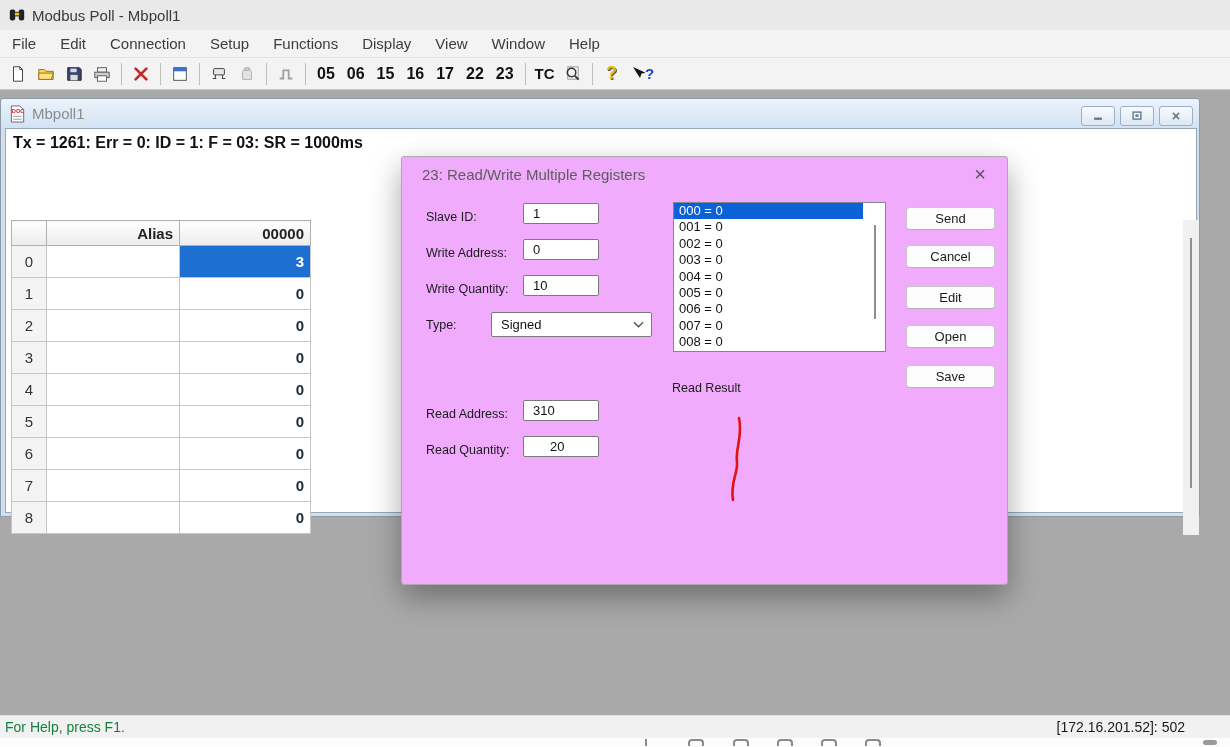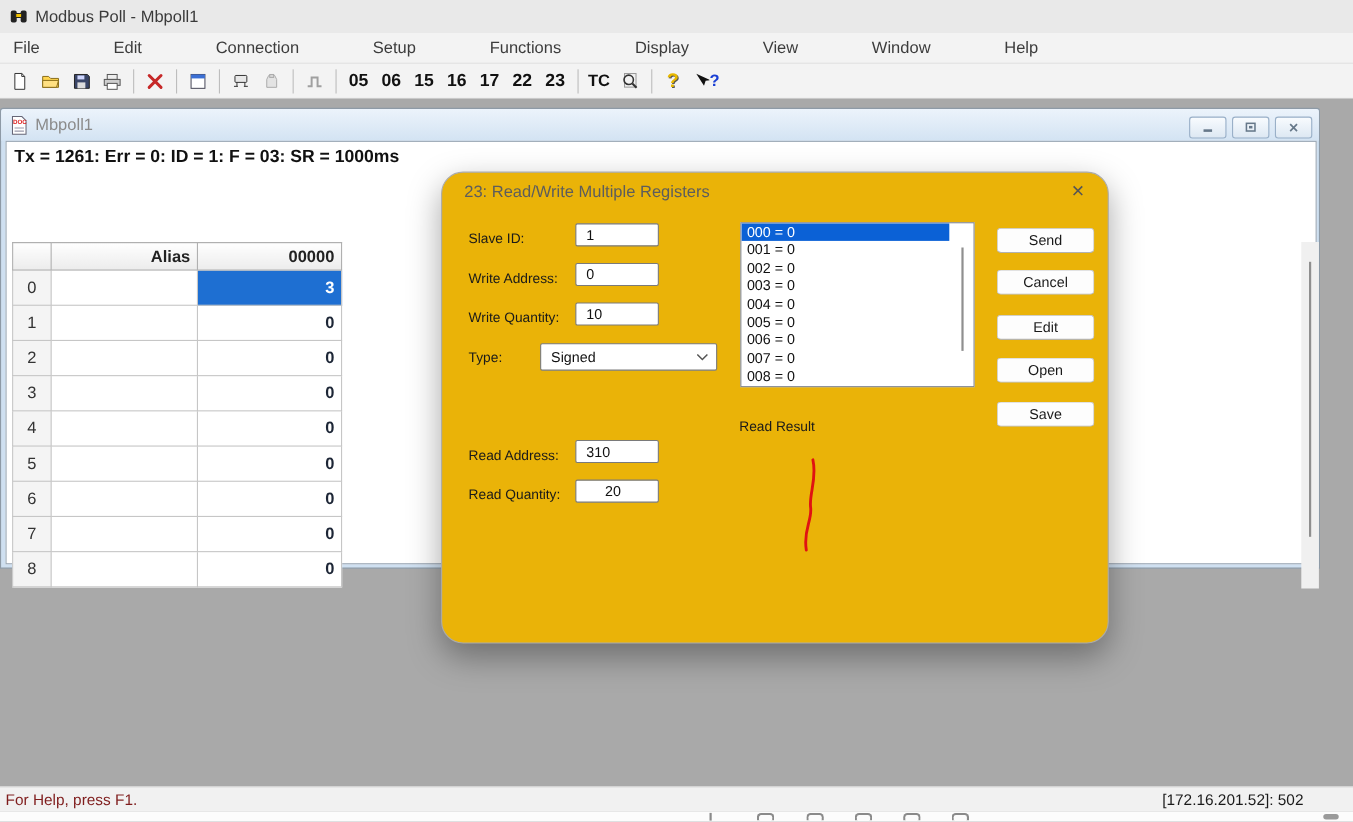--- a/index.html
+++ b/index.html
@@ -4,21 +4,21 @@
 <style>
   html,body{margin:0;padding:0}
   .screen{position:relative;width:1230px;height:747px;overflow:hidden;
           font-family:"Liberation Sans",sans-serif;background:#a9a9a9;}
   .abs{position:absolute}
 
   
   .titlebar{left:0;top:0;width:1230px;height:30px;background:#e9e9e9;display:flex;align-items:center;}
   .app-title{margin-left:8px;font-size:15px;color:#3a3a3a;}
   .menubar{left:0;top:30px;width:1230px;height:27px;background:#f3f3f3;display:flex;align-items:center;
-           border-bottom:1px solid #e2e2e2;gap:43px;}
+           border-bottom:1px solid #e2e2e2;}
   .menu-item{padding:0 12px;font-size:15px;color:#3c3c3c;line-height:27px;cursor:default;}
   .toolbar{left:0;top:58px;width:1230px;height:32px;background:#f3f3f3;border-bottom:1px solid #c9c9c9;
            display:flex;align-items:center;padding-left:4px;box-sizing:border-box;}
   .tbtn{width:26px;height:26px;border:none;background:transparent;display:flex;align-items:center;
         justify-content:center;padding:0;margin:0 1px;}
   .tsep{width:1px;height:22px;background:#bdbdbd;margin:0 5px;}
   .numbtn{border:none;background:transparent;font-family:"Liberation Sans",sans-serif;
           font-size:16px;font-weight:bold;color:#111;padding:0 6px;}
   .tc-label{font-size:15px;font-weight:bold;color:#111;padding:0 4px;}
   .help-q{font-size:18px;font-weight:bold;color:#e8b800;text-shadow:1px 1px 0 #555;padding:0 4px;}
@@ -45,22 +45,22 @@
   table.grid td{border:1px solid #c6c6c6;font-size:15px;height:31px;padding:0 6px;}
   td.rh{background:#f4f4f4;border-color:#bdbdbd;text-align:center;color:#333;width:22px;padding:0;}
   td.alias{width:120px;background:#fff;}
   td.val{width:118px;text-align:right;font-weight:600;color:#1d2636;background:#fff;}
   td.val.sel{background:#1e6fd2;color:#fff;}
 
   .vscroll{position:absolute;left:1177px;top:91px;width:16px;height:315px;background:#f0f0f0;}
   .vthumb{position:absolute;left:7px;top:18px;width:2px;height:250px;background:#8f8f8f;}
 
   
-  .dialog{left:401px;top:156px;width:607px;height:429px;background:#eab308;border:1px solid #ababab;
-          border-radius:20px;box-shadow:0 12px 30px rgba(0,0,0,.35);box-sizing:border-box;}
+  .dialog{left:401px;top:156px;width:607px;height:429px;background:#f0abfc;border:1px solid #ababab;
+          border-radius:3px;box-shadow:0 12px 30px rgba(0,0,0,.35);box-sizing:border-box;}
   .dlg-title{position:absolute;left:20px;top:9px;font-size:15px;color:#5d5d5d;}
   .dlg-close{position:absolute;right:14px;top:4px;width:26px;height:26px;border:none;background:transparent;
           font-size:20px;color:#555;line-height:26px;text-align:center;padding:0;}
   .flabel{position:absolute;font-size:12.5px;color:#1a1a1a;}
   .tb{position:absolute;width:76px;height:21px;border:1px solid #7a7a7a;border-radius:2px;background:#fff;
       font-family:"Liberation Sans",sans-serif;font-size:13px;padding:0 0 0 9px;box-sizing:border-box;color:#111;}
   .combo{position:absolute;left:89px;top:155px;width:161px;height:25px;border:1px solid #7a7a7a;border-radius:2px;
       background:#fff;display:flex;align-items:center;box-sizing:border-box;}
   .combo span{margin-left:9px;font-size:13px;color:#111;}
   .combo svg{position:absolute;right:7px;top:8px;}
@@ -68,21 +68,21 @@
   .li{height:16.4px;line-height:16.4px;font-size:13px;color:#111;padding-left:5px;margin-right:22px;white-space:nowrap;}
   .listbox.read .li{height:17px;line-height:17px;}
   .li.sel{background:#0b61d6;color:#fff;}
   .lthumb{position:absolute;right:9px;width:2px;background:#8f8f8f;}
   .dbtn{position:absolute;left:504px;width:89px;height:23px;background:#fdfdfd;border:1px solid #c6c6c6;
         border-bottom-color:#b2b2b2;border-radius:4px;font-family:"Liberation Sans",sans-serif;
         font-size:13px;color:#1a1a1a;}
 
   
   .statusbar{left:0;top:715px;width:1230px;height:23px;background:#f1f1f1;border-top:1px solid #dcdcdc;box-sizing:border-box;}
-  .sb-left{position:absolute;left:5px;top:3px;font-size:14px;color:#7f1d1d;}
+  .sb-left{position:absolute;left:5px;top:3px;font-size:14px;color:#15803d;}
   .sb-right{position:absolute;right:45px;top:3px;font-size:14px;color:#1a1a1a;}
   .bottomstrip{left:0;top:738px;width:1230px;height:9px;background:#fcfcfc;}
   .tpart{position:absolute;top:1px;height:7px;border:2px solid #8a8a8a;border-bottom:none;
          border-radius:4px 4px 0 0;width:16px;box-sizing:border-box;background:transparent;}
 </style>
 </head>
 <body>
 
 <div class="screen">
 

